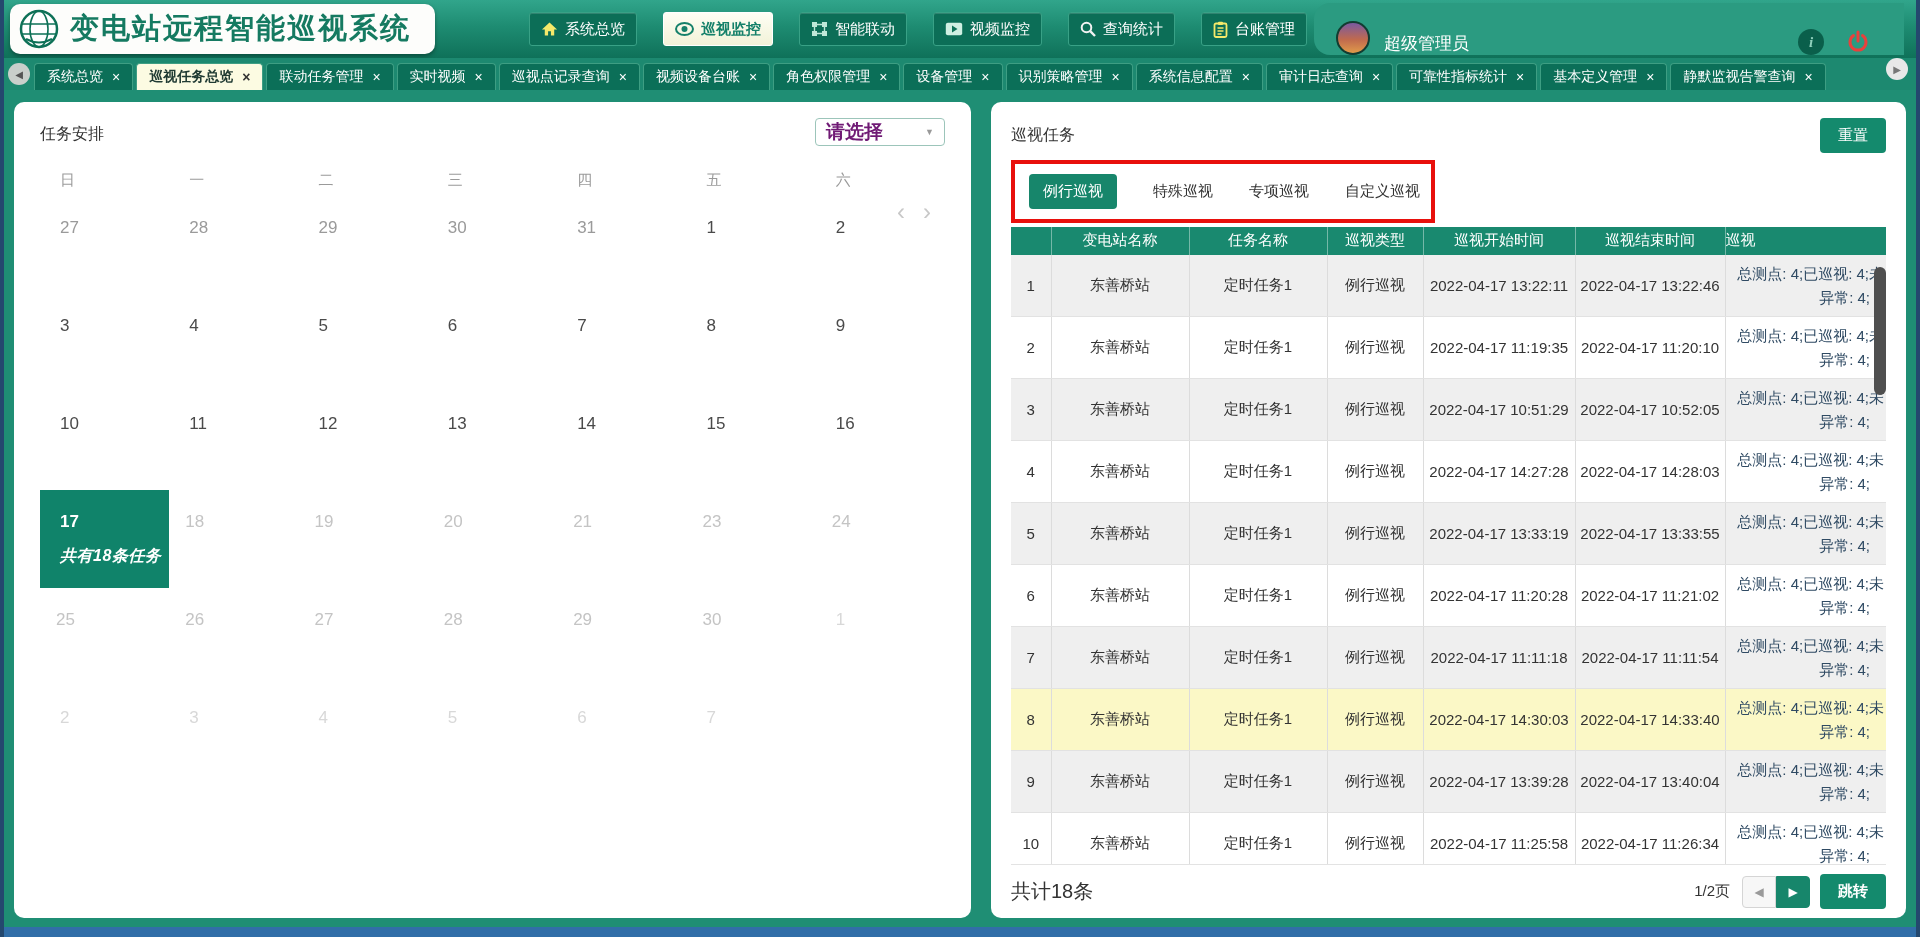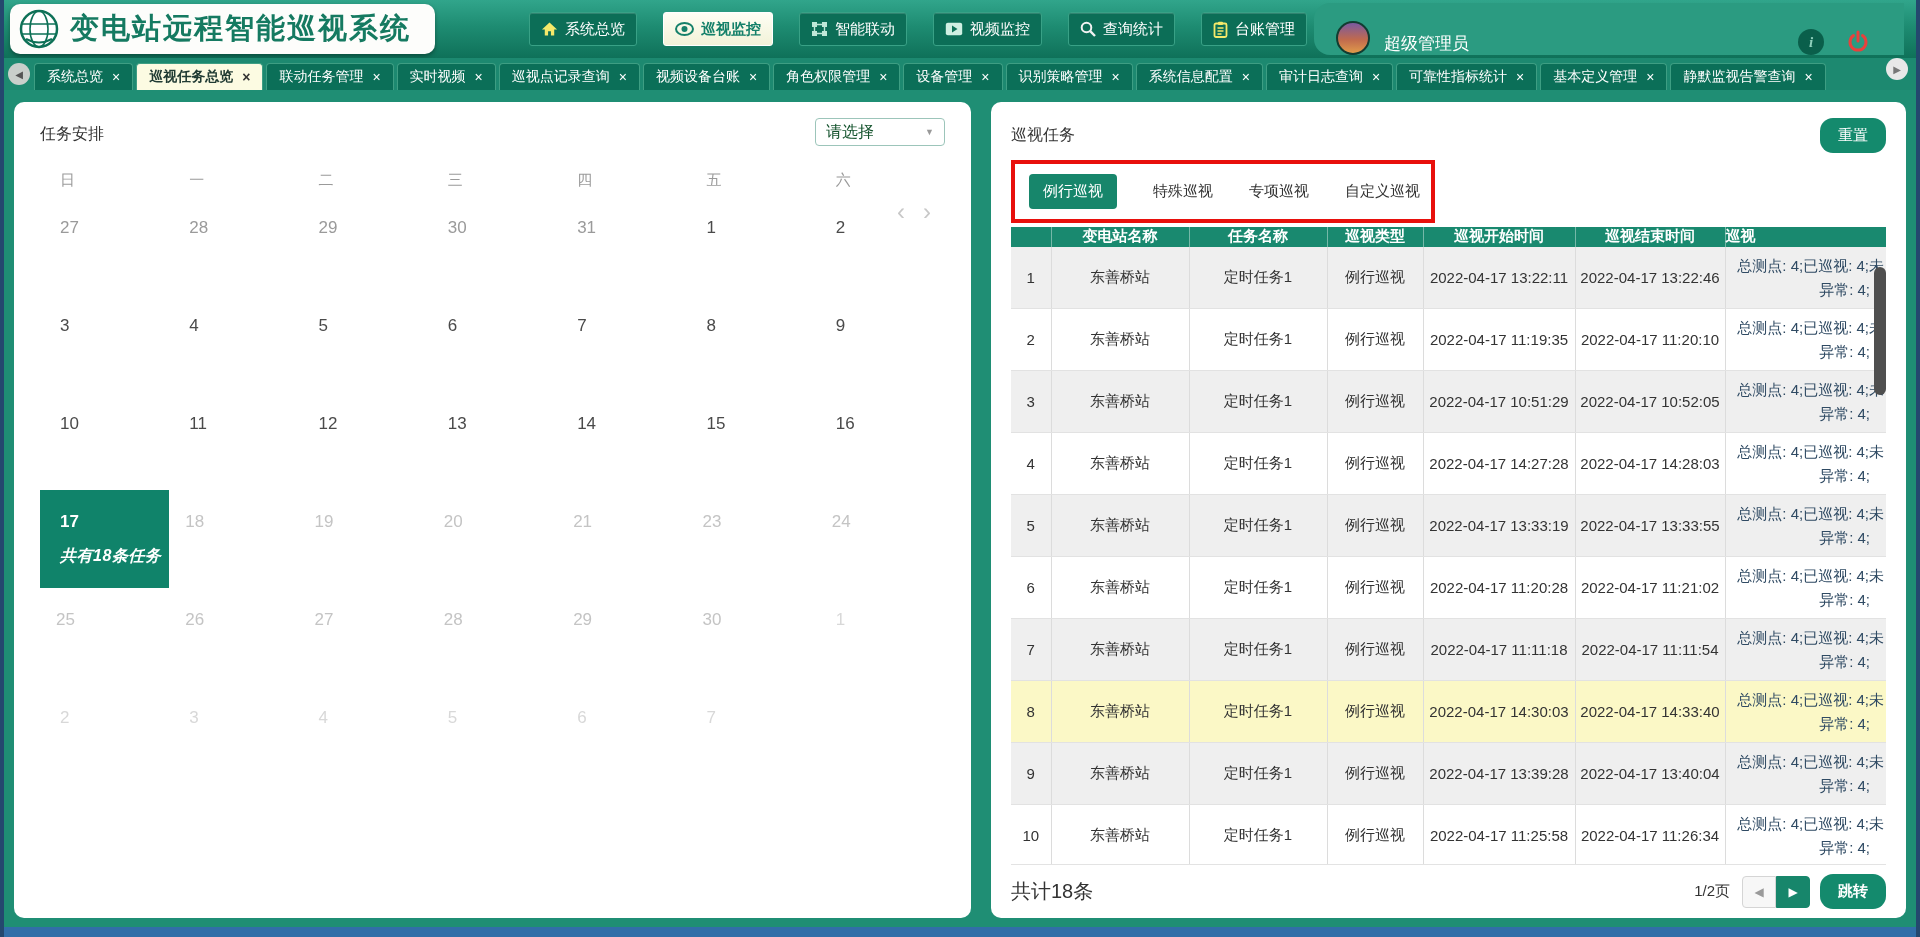--- a/index.html
+++ b/index.html
@@ -50,21 +50,21 @@
   .main { display:flex; gap:20px; padding:12px 14px 0 14px; height:837px; }
   .panel { background:#fff; border-radius:10px; height:816px; }
   .left-panel { width:957px; position:relative; padding:22px 26px; }
   .right-panel { flex:1; position:relative; padding:16px 20px 0; display:flex; flex-direction:column; }
 
   
   .panel-title { font-size:16px; color:#333; }
   .select-box { position:absolute; right:26px; top:16px; width:130px; height:28px;
     border:1px solid #9CC5BA; border-radius:4px; background:#fff; display:flex; align-items:center;
     padding:0 10px; cursor:pointer; }
-  .select-placeholder { color:#14532d; font-size:16px; flex:1; }
+  .select-placeholder { color:#701a75; font-size:19px; flex:1;font-weight:bold; }
   .select-caret { color:#999; font-size:9px; }
   .cal-month { margin:20px 0 0 16px; font-size:34px; }
   .cal-year { color:#CFCFCF; } .cal-sep { color:#CFCFCF; } .cal-mon { color:#8F8F8F; }
   .cal-nav { position:absolute; right:40px; top:96px; display:flex; gap:18px;
     color:#C8C8C8; font-size:24px; }
   .cal-nav span { cursor:pointer; }
   .cal-weekdays, .cal-grid { display:grid; grid-template-columns:repeat(7,1fr); }
   .cal-weekdays { margin-top:26px; color:#9A9A9A; font-size:15px; }
   .cal-weekdays > div { padding-left:20px; }
   .cal-grid { margin-top:6px; grid-auto-rows:98px; }
@@ -73,32 +73,32 @@
   .cal-cell.cur { color:#4A4A4A; }
   .cal-cell.future { color:#C4C4C4;padding-left:16px; }
   .cal-cell.next { color:#D8D8D8; }
   .cal-cell.selected { background:#10836A; color:#fff; font-weight:bold; }
   .cal-note { display:block; margin-top:14px; font-style:italic; font-weight:bold; font-size:16px;
     color:#fff; letter-spacing:.5px; }
   .cal-cell:not(.selected) .cal-note { display:none; }
 
   
   .rp-title-row { display:flex; justify-content:space-between; align-items:center; height:36px; }
-  .btn-green { background:#148A6D; color:#fff; border:none; border-radius:13px; font-size:15px;
+  .btn-green { background:#148A6D; color:#fff; border:none; border-radius:4px; font-size:15px;
     padding:8px 18px; cursor:pointer; font-family:inherit; }
   .redbox { margin-top:6px; width:424px; border:4px solid #E8100C; padding:10px 14px;
     display:flex; align-items:center; gap:36px; }
   .subtab { font-size:15px; color:#333; cursor:pointer; white-space:nowrap; }
   .subtab.active { background:#17866B; color:#fff; border-radius:4px; padding:8px 14px; }
 
   .table-wrap { margin-top:4px; height:642px; overflow:hidden; position:relative; }
   table { width:100%; border-collapse:collapse; table-layout:fixed; }
   col.c0{width:40px;} col.c1{width:138px;} col.c2{width:138px;} col.c3{width:96px;}
   col.c4{width:152px;} col.c5{width:150px;}
-  thead th { background:#19896F; color:#fff; font-size:15px; font-weight:bold; height:20px;
+  thead th { background:#19896F; color:#fff; font-size:15px; font-weight:normal; height:28px;
     border-right:1px solid rgba(255,255,255,.4); }
   thead th:last-child { border-right:none; text-align:left; }
   thead th:last-child span { display:inline-block; margin-right:-5px; }
   tbody td { height:62px; font-size:15px; color:#333; text-align:center;
     border-right:1px solid #DCDCDC; border-bottom:1px solid #E2E2E2; }
   tbody td:last-child { border-right:none; }
   tbody tr { background:#fff; cursor:pointer; }
   tbody tr:nth-of-type(odd) { background:#EFEFEF; }
   tbody tr.highlight { background:#FBF8C6; }
   td.result { color:#2F4A63; text-align:right; line-height:24px; padding-right:2px; }

